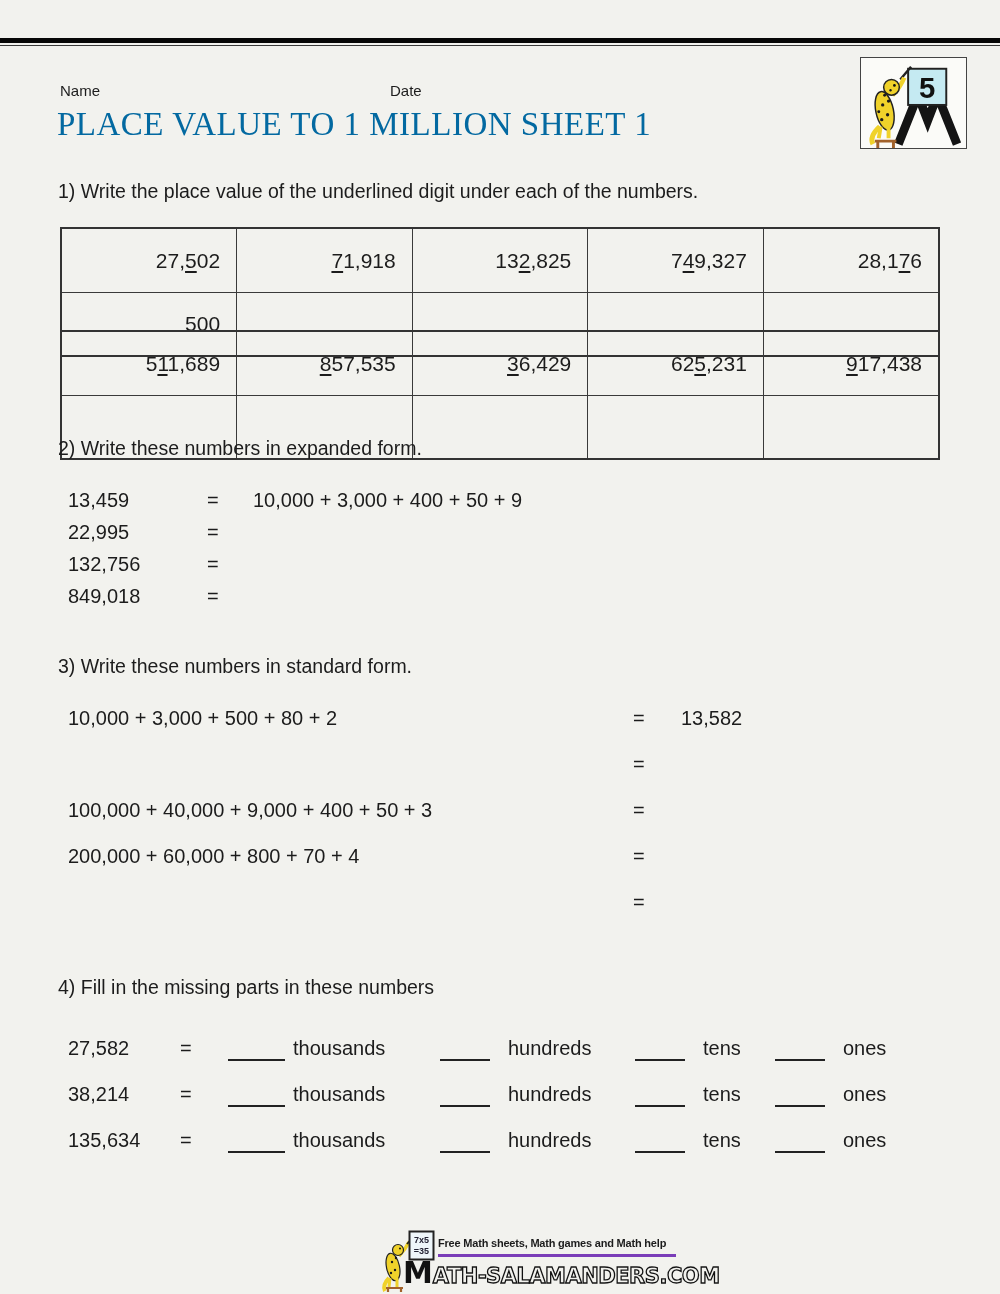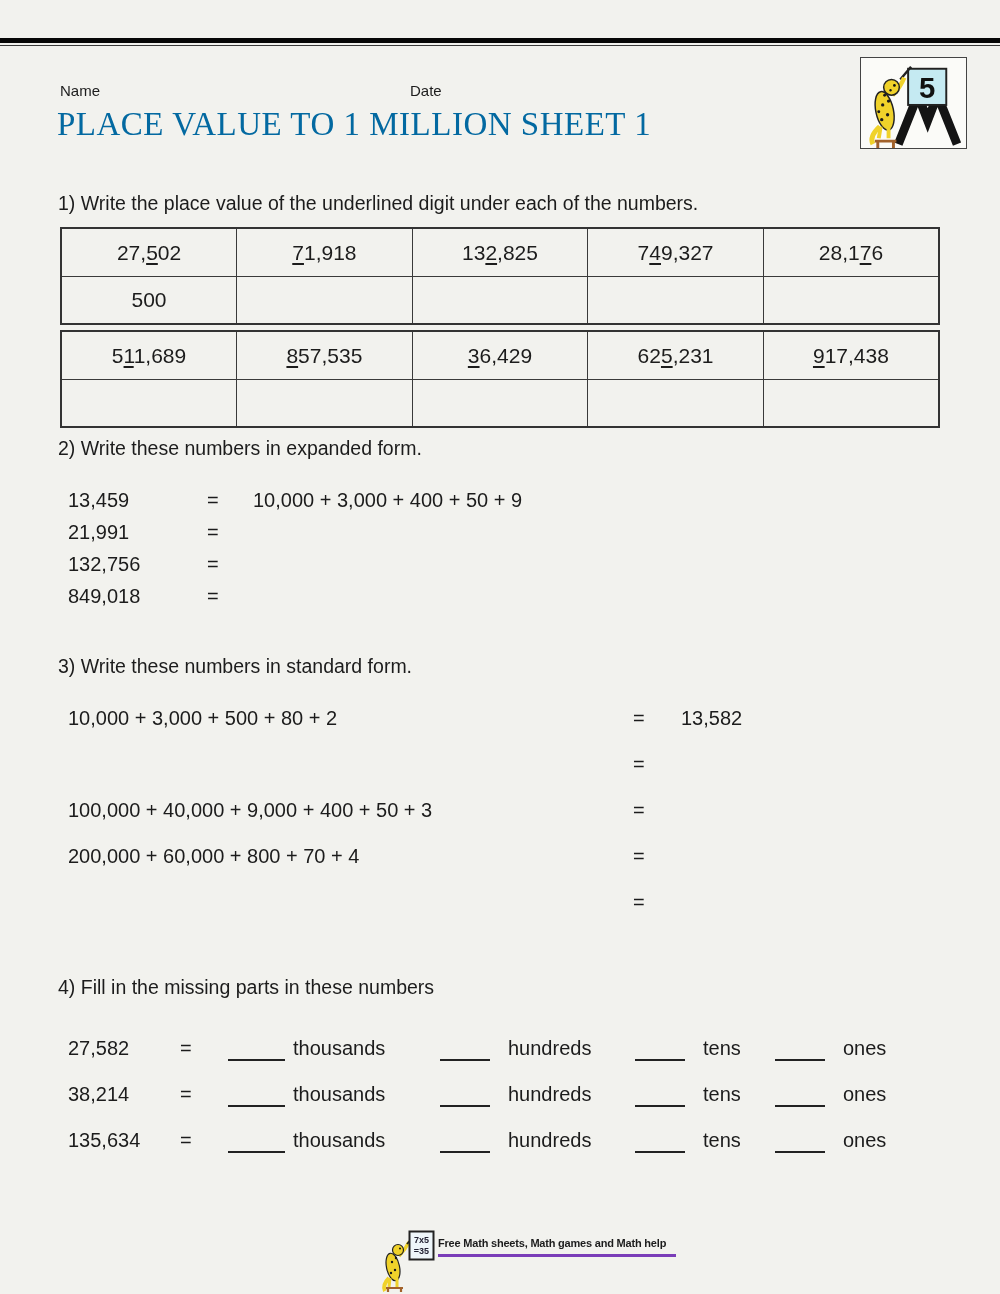--- a/index.html
+++ b/index.html
@@ -5,38 +5,38 @@
   html,body { margin:0; padding:0; }
   .page {
     position:relative; width:1000px; height:1294px;
     background:#f2f2ee; overflow:hidden;
     font-family:"Liberation Sans", sans-serif; color:#1c1c1c;
   }
   .toprule { position:absolute; top:38px; left:0; width:1000px; height:8px;
     border-top:5px solid #070707; border-bottom:1.5px solid #3a3a3a; box-sizing:border-box; }
   .hdr-label { position:absolute; top:60px; font-size:15px;margin-top:22px; }
   .name-label { left:60px; }
-  .date-label { left:410px; }
+  .date-label { left:390px; }
 
   .grade-box { position:absolute; left:860px; top:57px; width:107px; height:92px;
     border:1.5px solid #444; background:#fbfbf8; box-sizing:border-box; }
   .grade-box svg { width:100%; height:100%; display:block; }
 
   .page-title { position:absolute; left:57px; top:106px;
     font-family:"Liberation Serif", serif; font-size:33px; letter-spacing:0.5px;
     color:#0369a1; }
 
   .sec-heading { position:absolute; left:58px; font-size:19.5px; }
-  .h1 { top:192px; } .h2 { top:437px; } .h3 { top:655px; } .h4 { top:976px; }
+  .h1 { top:180px; } .h2 { top:437px; } .h3 { top:655px; } .h4 { top:976px; }
 
   table.pv-table { position:absolute; left:60px; width:880px; table-layout:fixed;
     border-collapse:collapse; border:2px solid #333; }
   .t1 { top:227px; } .t2 { top:330px; }
-  table.pv-table td { border:1.5px solid #3a3a3a; text-align:center;
-    font-size:21px; height:31px; padding:8px; }
+  table.pv-table td { border:1.5px solid #3a3a3a; text-align:right;
+    font-size:21px; height:31px; padding:16px; }
   table.pv-table tr.ansrow td { height:30px; }
   .ul { text-decoration:underline; text-decoration-thickness:1.6px; text-underline-offset:3px; }
 
   .wrow { position:absolute; left:0; width:842px; height:26px; font-size:20px; }
   .wnum  { position:absolute; left:68px; }
   .weq2  { position:absolute; left:207px; }
   .wexp  { position:absolute; left:253px; }
   .wexpr { position:absolute; left:68px; }
   .weq3  { position:absolute; left:633px; }
   .wans3 { position:absolute; left:681px; }
@@ -132,21 +132,21 @@
   </tbody>
     </table>
 
   <div class="sec-heading h2">2) Write these numbers in expanded form.</div>
   <div class="wrow" style="top:489px">
     <span class="wnum">13,459</span>
     <span class="weq2">=</span>
     <span class="wexp">10,000 + 3,000 + 400 + 50 + 9</span>
   </div>
   <div class="wrow" style="top:521px">
-    <span class="wnum">21,991</span>
+    <span class="wnum">22,995</span>
     <span class="weq2">=</span>
     <span class="wexp"></span>
   </div>
   <div class="wrow" style="top:553px">
     <span class="wnum">132,756</span>
     <span class="weq2">=</span>
     <span class="wexp"></span>
   </div>
   <div class="wrow" style="top:585px">
     <span class="wnum">849,018</span>
@@ -232,15 +232,18 @@
         <circle cx="17" cy="24" r="1.2" fill="#1a1a1a"></circle>
       <path d="M7 54 H24 M9 54 V58 M22 54 V58" stroke="#a2622b" stroke-width="2.2"></path>
     </svg>
     <svg class="f-board" viewBox="0 0 27 31">
       <rect x="1.5" y="1.5" width="24" height="28" fill="#eef6fa" stroke="#222" stroke-width="2"></rect>
       <text x="13.5" y="13" font-size="9" font-weight="bold" fill="#223" text-anchor="middle" font-family="Liberation Sans, sans-serif">7x5</text>
       <text x="13.5" y="24" font-size="9" font-weight="bold" fill="#223" text-anchor="middle" font-family="Liberation Sans, sans-serif">=35</text>
     </svg>
     <div class="f-tag">Free Math sheets, Math games and Math help</div>
     <div class="f-line"></div>
+    <div class="f-mark">
+      <span class="f-m">M</span><span class="f-rest">ATH-SALAMANDERS.COM</span>
+    </div>
   </div>
 
 </div>
 
 </body></html>

